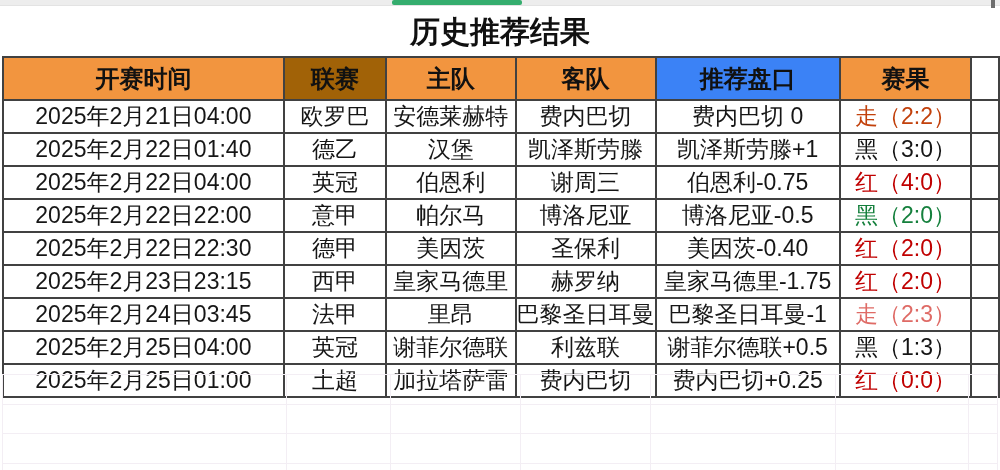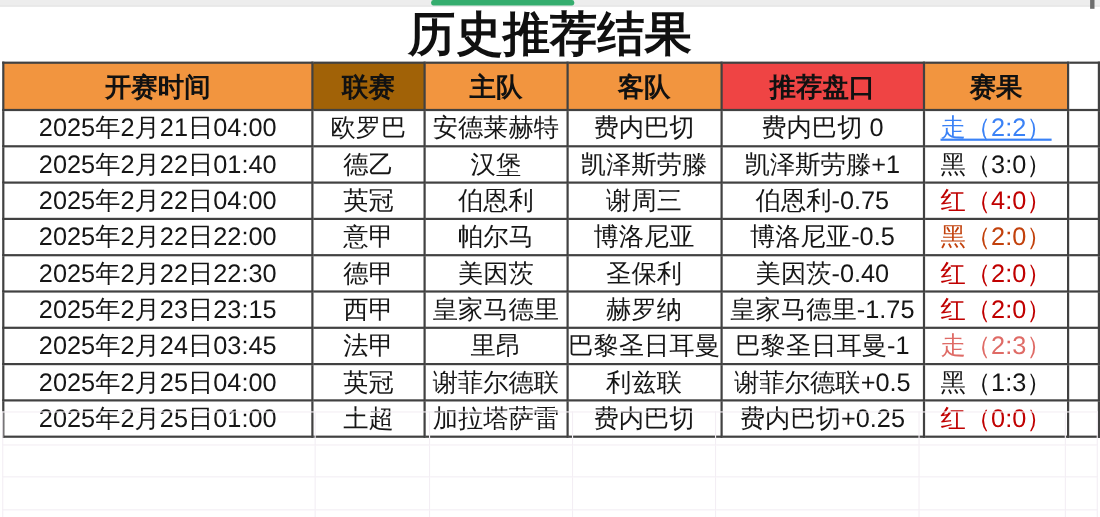--- a/index.html
+++ b/index.html
@@ -10,21 +10,21 @@
   .screen { position:relative; width:1000px; height:470px; background:#ffffff; }
 
   
   .top-strip { position:absolute; top:0; left:0; width:1000px; height:5px;
     background:#ededed; border-bottom:1px solid #e3e3e3; }
   .green-bar { position:absolute; top:0; left:392px; width:130px; height:5px; border-radius:2px; }
   .right-tick { position:absolute; top:0; left:991px; width:4px; height:8px; background:#6e6e6e; }
 
   
   .title { position:absolute; top:5px; left:0; width:1000px; height:51px;
-    text-align:center; line-height:53px; font-size:43px; font-weight:700; color:#101010; }
+    text-align:center; line-height:53px; font-size:30px; font-weight:700; color:#101010; }
 
   
   table { border-collapse:collapse; table-layout:fixed; }
   .main-table { position:absolute; top:56px; left:2px;padding-left:40px; }
   .main-table th, .main-table td {
     border:2px solid #414141; padding:0; text-align:center; vertical-align:middle;
     white-space:nowrap; overflow:visible;
   }
   .main-table th { height:41px; font-size:24px; font-weight:700; color:#111111; }
   .main-table td { height:28px; font-size:23px; font-weight:500; color:#161616; }
@@ -53,33 +53,33 @@
         <col style="width: 185px;">
         <col style="width: 133px;">
         <col style="width: 29px;">
       </colgroup>
     <thead>
         <tr>
           <th style="background: rgb(242, 149, 63);">开赛时间</th>
           <th style="background: #a16207;">联赛</th>
           <th style="background: rgb(242, 149, 63);">主队</th>
           <th style="background: rgb(242, 149, 63);">客队</th>
-          <th style="background: #ef4444;">推荐盘口</th>
+          <th style="background: #3b82f6;">推荐盘口</th>
           <th style="background: rgb(242, 149, 63);">赛果</th>
           <th></th>
         </tr>
       </thead>
     <tbody>
         <tr>
           <td>2025年2月21日04:00</td>
           <td>欧罗巴</td>
           <td>安德莱赫特</td>
           <td>费内巴切</td>
           <td>费内巴切 0</td>
-          <td style="color: #3b82f6; text-decoration: underline;">走（2:2）</td>
+          <td style="color: #c2410c;">走（2:2）</td>
           <td></td>
         </tr>
         <tr>
           <td>2025年2月22日01:40</td>
           <td>德乙</td>
           <td>汉堡</td>
           <td>凯泽斯劳滕</td>
           <td>凯泽斯劳滕+1</td>
           <td style="color: rgb(21, 21, 21);">黑（3:0）</td>
           <td></td>
@@ -92,21 +92,21 @@
           <td>伯恩利-0.75</td>
           <td style="color: rgb(192, 0, 0); margin-top: 40px;">红（4:0）</td>
           <td></td>
         </tr>
         <tr>
           <td>2025年2月22日22:00</td>
           <td>意甲</td>
           <td>帕尔马</td>
           <td>博洛尼亚</td>
           <td>博洛尼亚-0.5</td>
-          <td style="color: #c2410c;">黑（2:0）</td>
+          <td style="color: #15803d;">黑（2:0）</td>
           <td></td>
         </tr>
         <tr>
           <td>2025年2月22日22:30</td>
           <td>德甲</td>
           <td>美因茨</td>
           <td>圣保利</td>
           <td>美因茨-0.40</td>
           <td style="color: rgb(192, 0, 0);">红（2:0）</td>
           <td></td>

